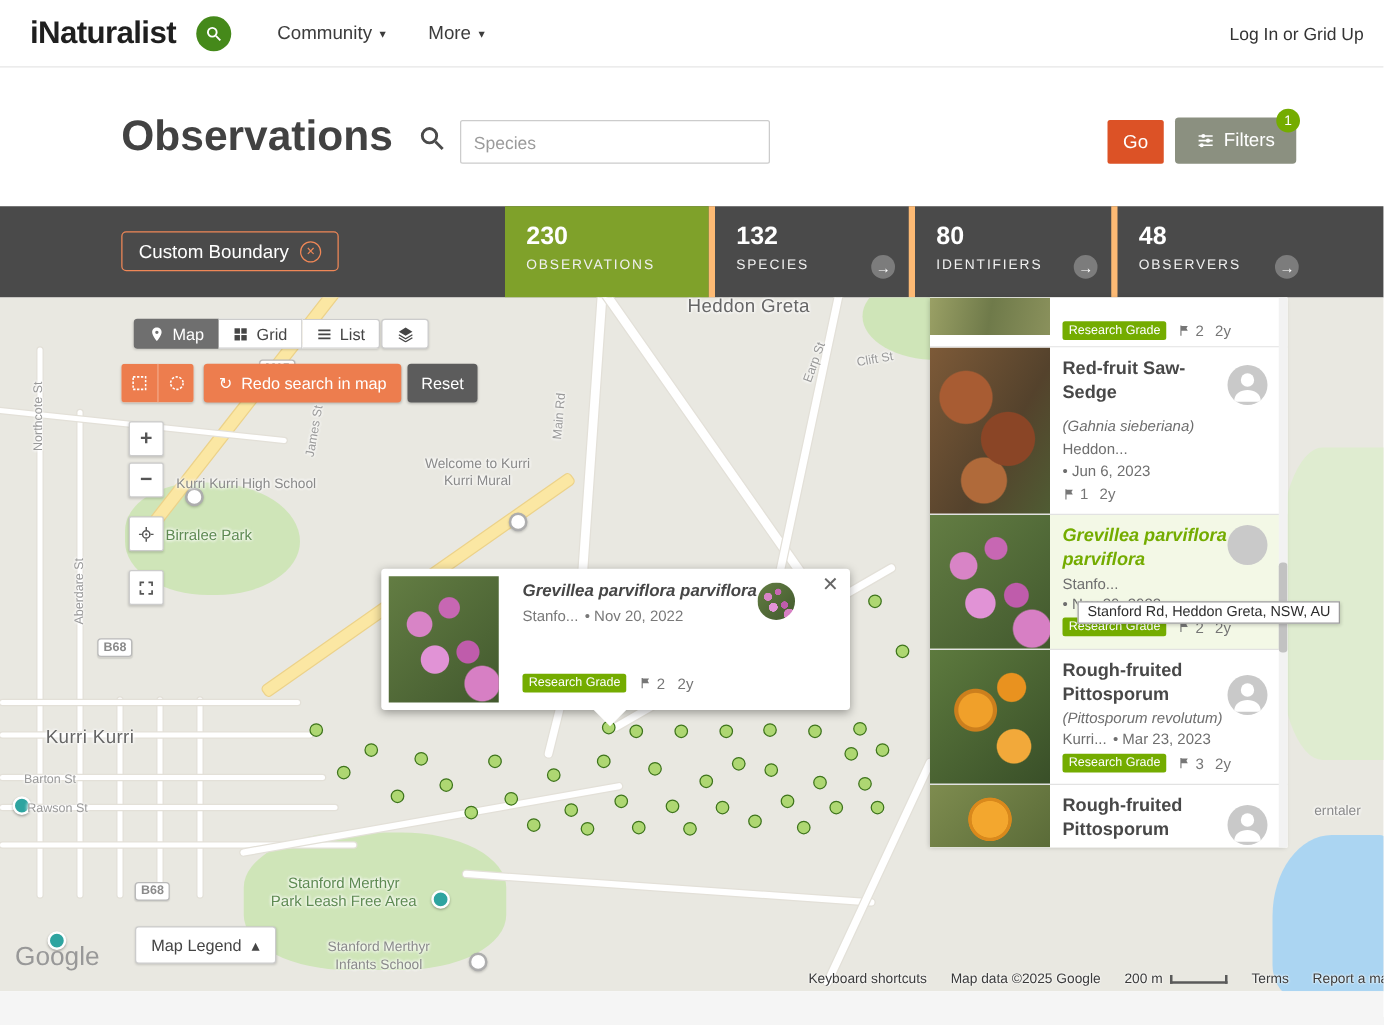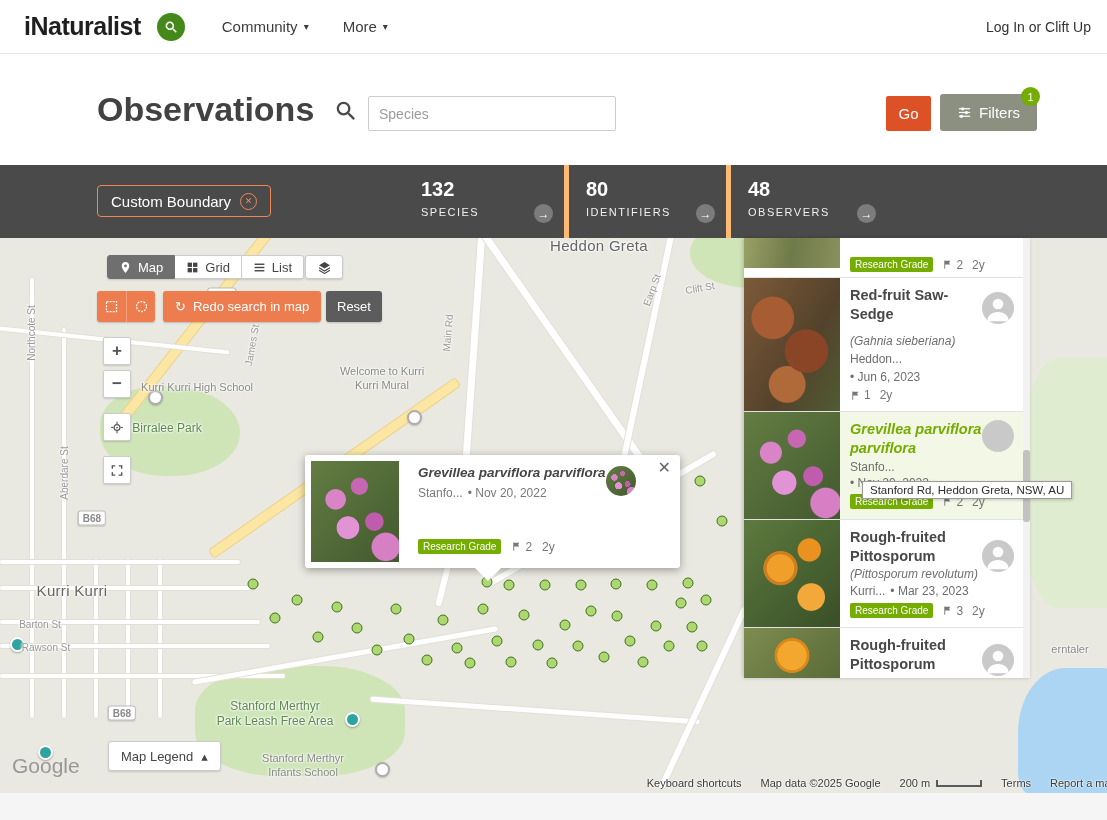--- a/index.html
+++ b/index.html
@@ -143,21 +143,21 @@
     <nav class="navlinks">
       <a class="navlink">
           <span>Community</span>
           <span class="caret">▾</span>
         </a>
       <a class="navlink">
           <span>More</span>
           <span class="caret">▾</span>
         </a>
     </nav>
-    <div class="auth">Log In or Clift Up</div>
+    <div class="auth">Log In or Grid Up</div>
   </header>
 
   <section class="hdr">
     <h1>Observations</h1>
     <svg class="hdr-search-icon" viewBox="0 0 24 24" fill="none" stroke="currentColor" stroke-width="2.4">
         <circle cx="10" cy="10" r="6"></circle>
         <line x1="15" y1="15" x2="21" y2="21"></line>
       </svg>
     <input class="inp" id="species-input" placeholder="Species" style="">
     <button class="go-btn">Go</button>
@@ -176,20 +176,24 @@
   </section>
 
   <section class="statsbar">
     <button class="boundary-chip">
       <span>Custom Boundary</span>
       <span class="chip-x">
           <span>✕</span>
         </span>
     </button>
     <div class="tabs">
+      <div class="tab t1 active">
+        <div class="tab-count">230</div>
+        <div class="tab-label">OBSERVATIONS</div>
+      </div>
       <div class="tab t2">
         <div class="tab-count">132</div>
         <div class="tab-label">SPECIES</div>
         <div class="tab-arrow">
             <span>→</span>
           </div>
       </div>
       <div class="tab t3">
         <div class="tab-count">80</div>
         <div class="tab-label">IDENTIFIERS</div>

